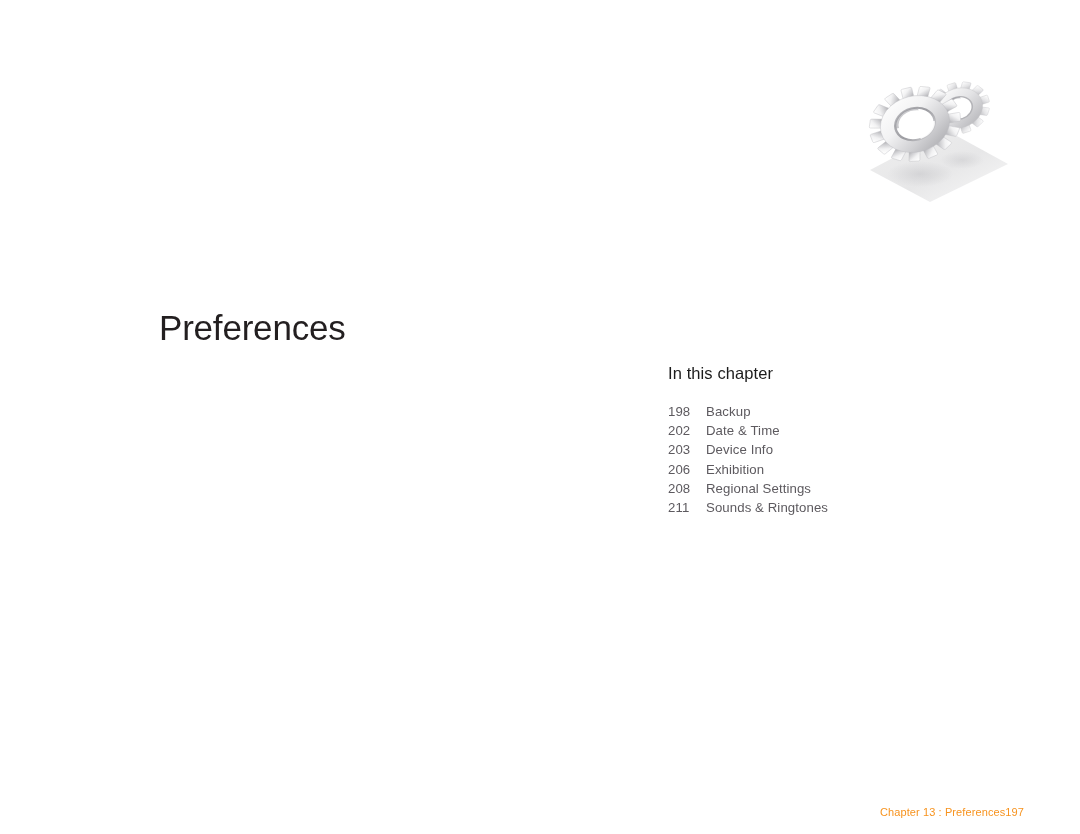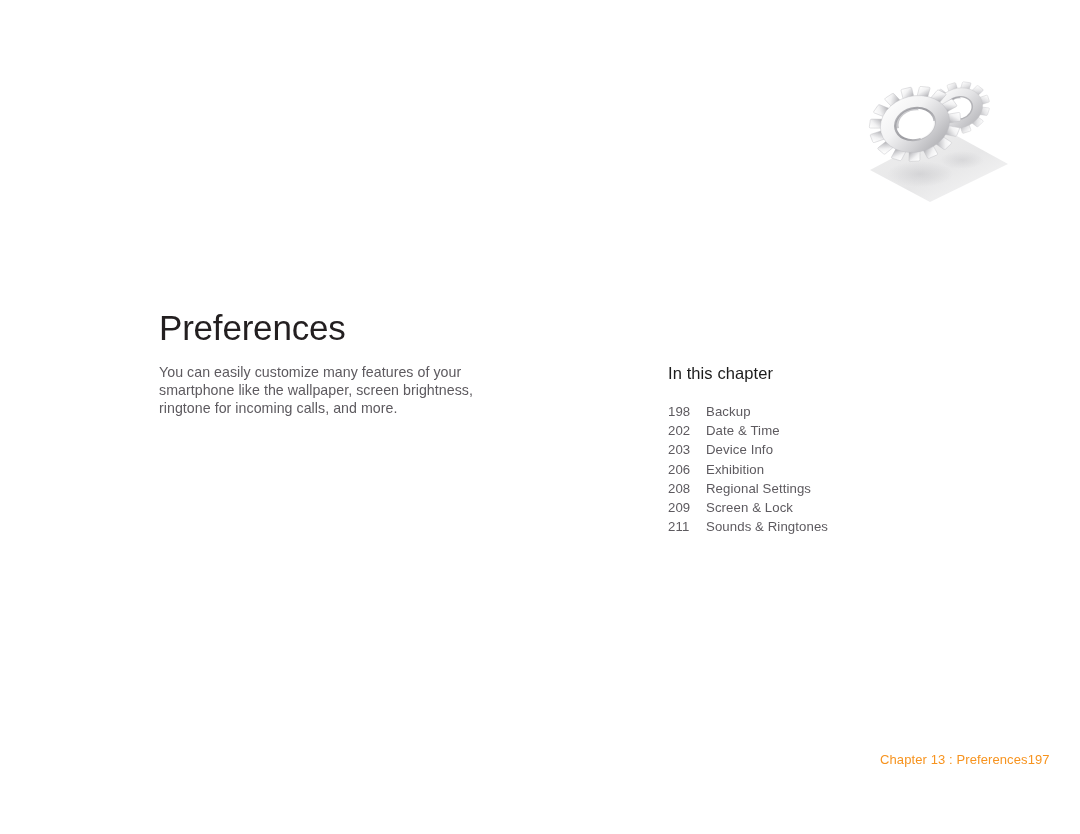--- a/index.html
+++ b/index.html
@@ -103,25 +103,25 @@
   }
   .toc-label {
     color: #5d5a5f;
     letter-spacing: 0.1px;
   }
 
   
   .footer {
     position: absolute;
     left: 880px;
-    top: 752px;
+    top: 806px;
     width: 170px;
     display: flex;
     align-items: flex-start;
-    font-size: 13px;
+    font-size: 11px;
     color: #f7931e;
     letter-spacing: 0.1px;
   }
   .footer-chapter {
     white-space: nowrap;
   }
   .footer-pagenum {
     white-space: nowrap;
   }
 </style>
@@ -211,21 +211,20 @@
         <circle cx="0" cy="0" r="20" fill="#ffffff" stroke="url(#rimGrad)" stroke-width="2.4"></circle>
         <path d="M -20 0 A 20 20 0 0 1 6 -19 L 7 -15.5 A 16.5 16.5 0 0 0 -16.5 0 Z" fill="#96969b" opacity="0.5"></path>
         <path d="M 20 2 A 20 20 0 0 1 2 20 L 1.5 16.5 A 16.5 16.5 0 0 0 16.6 2 Z" fill="#ffffff" opacity="0.9"></path>
       </g>
     </svg>
   </div>
 
   <h1 class="chapter-title">Preferences</h1>
 
   <div class="intro">
-    <p>You can easily customize many features of your smartphone like the wallpaper, screen brightness, ringtone for incoming calls, and more.</p>
   </div>
 
   <div class="chapter-toc">
     <h2 class="toc-heading">In this chapter</h2>
     <ul class="toc-list">
       <li class="toc-item">
         <span class="toc-page">198</span>
         <span class="toc-label">Backup</span>
       </li>
       <li class="toc-item">
@@ -238,24 +237,20 @@
       </li>
       <li class="toc-item">
         <span class="toc-page">206</span>
         <span class="toc-label">Exhibition</span>
       </li>
       <li class="toc-item">
         <span class="toc-page">208</span>
         <span class="toc-label">Regional Settings</span>
       </li>
       <li class="toc-item">
-        <span class="toc-page">209</span>
-        <span class="toc-label">Screen &amp; Lock</span>
-      </li>
-      <li class="toc-item">
         <span class="toc-page">211</span>
         <span class="toc-label">Sounds &amp; Ringtones</span>
       </li>
     </ul>
   </div>
 
   <div class="footer">
     <span class="footer-chapter">Chapter 13 : Preferences</span>
     <span class="footer-pagenum">197</span>
   </div>

